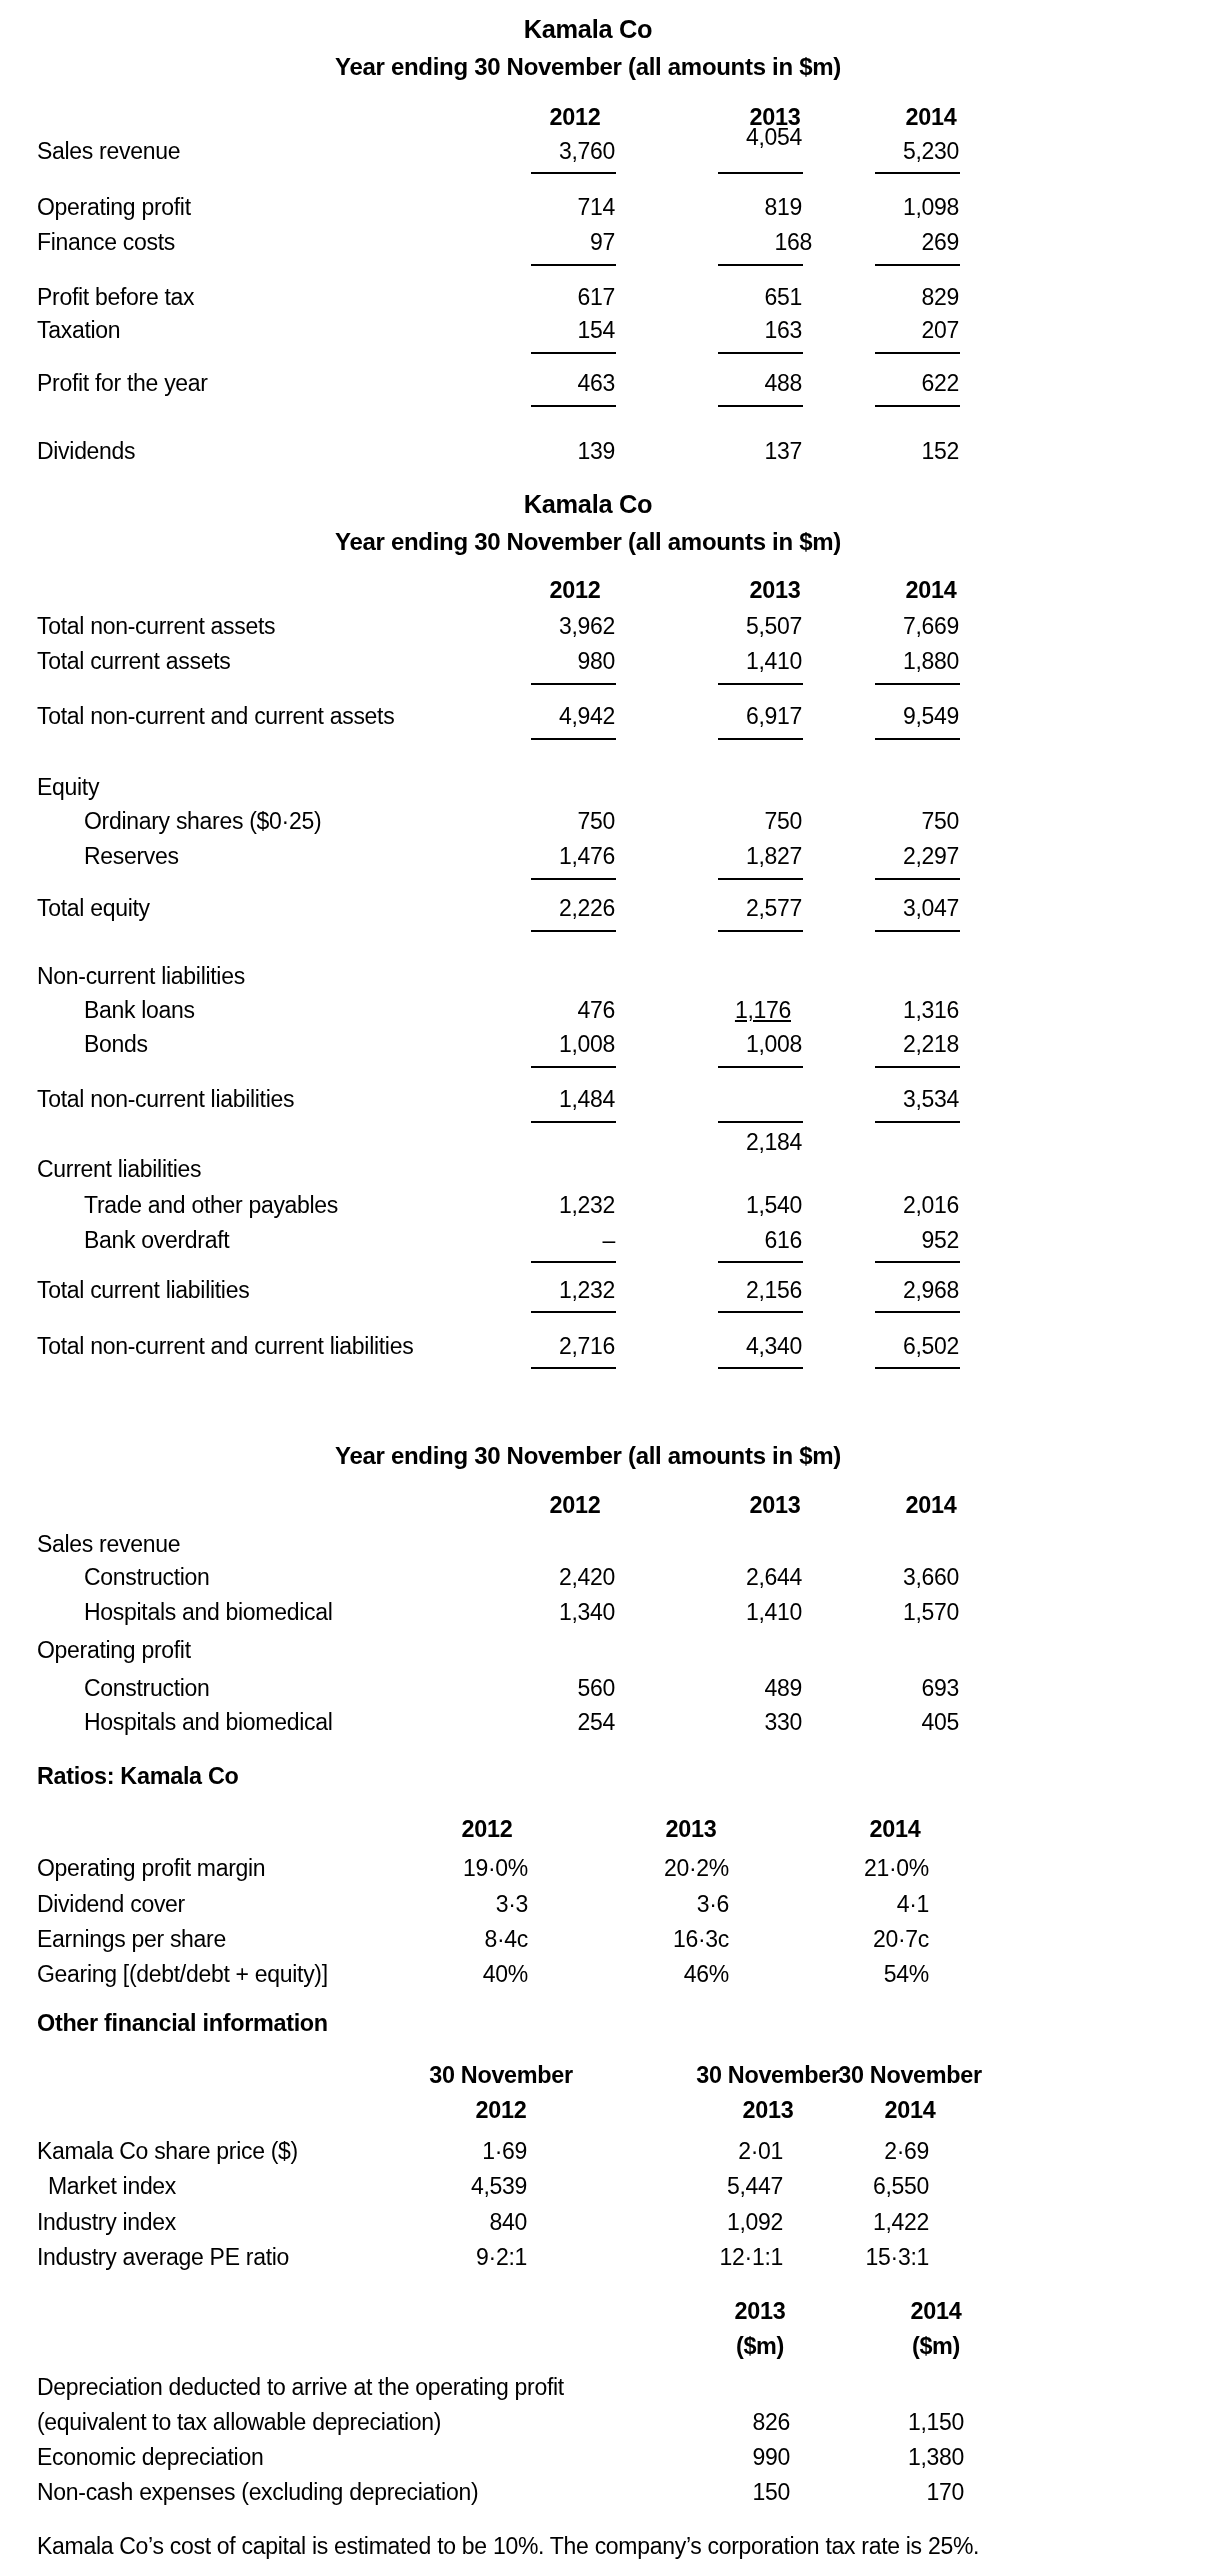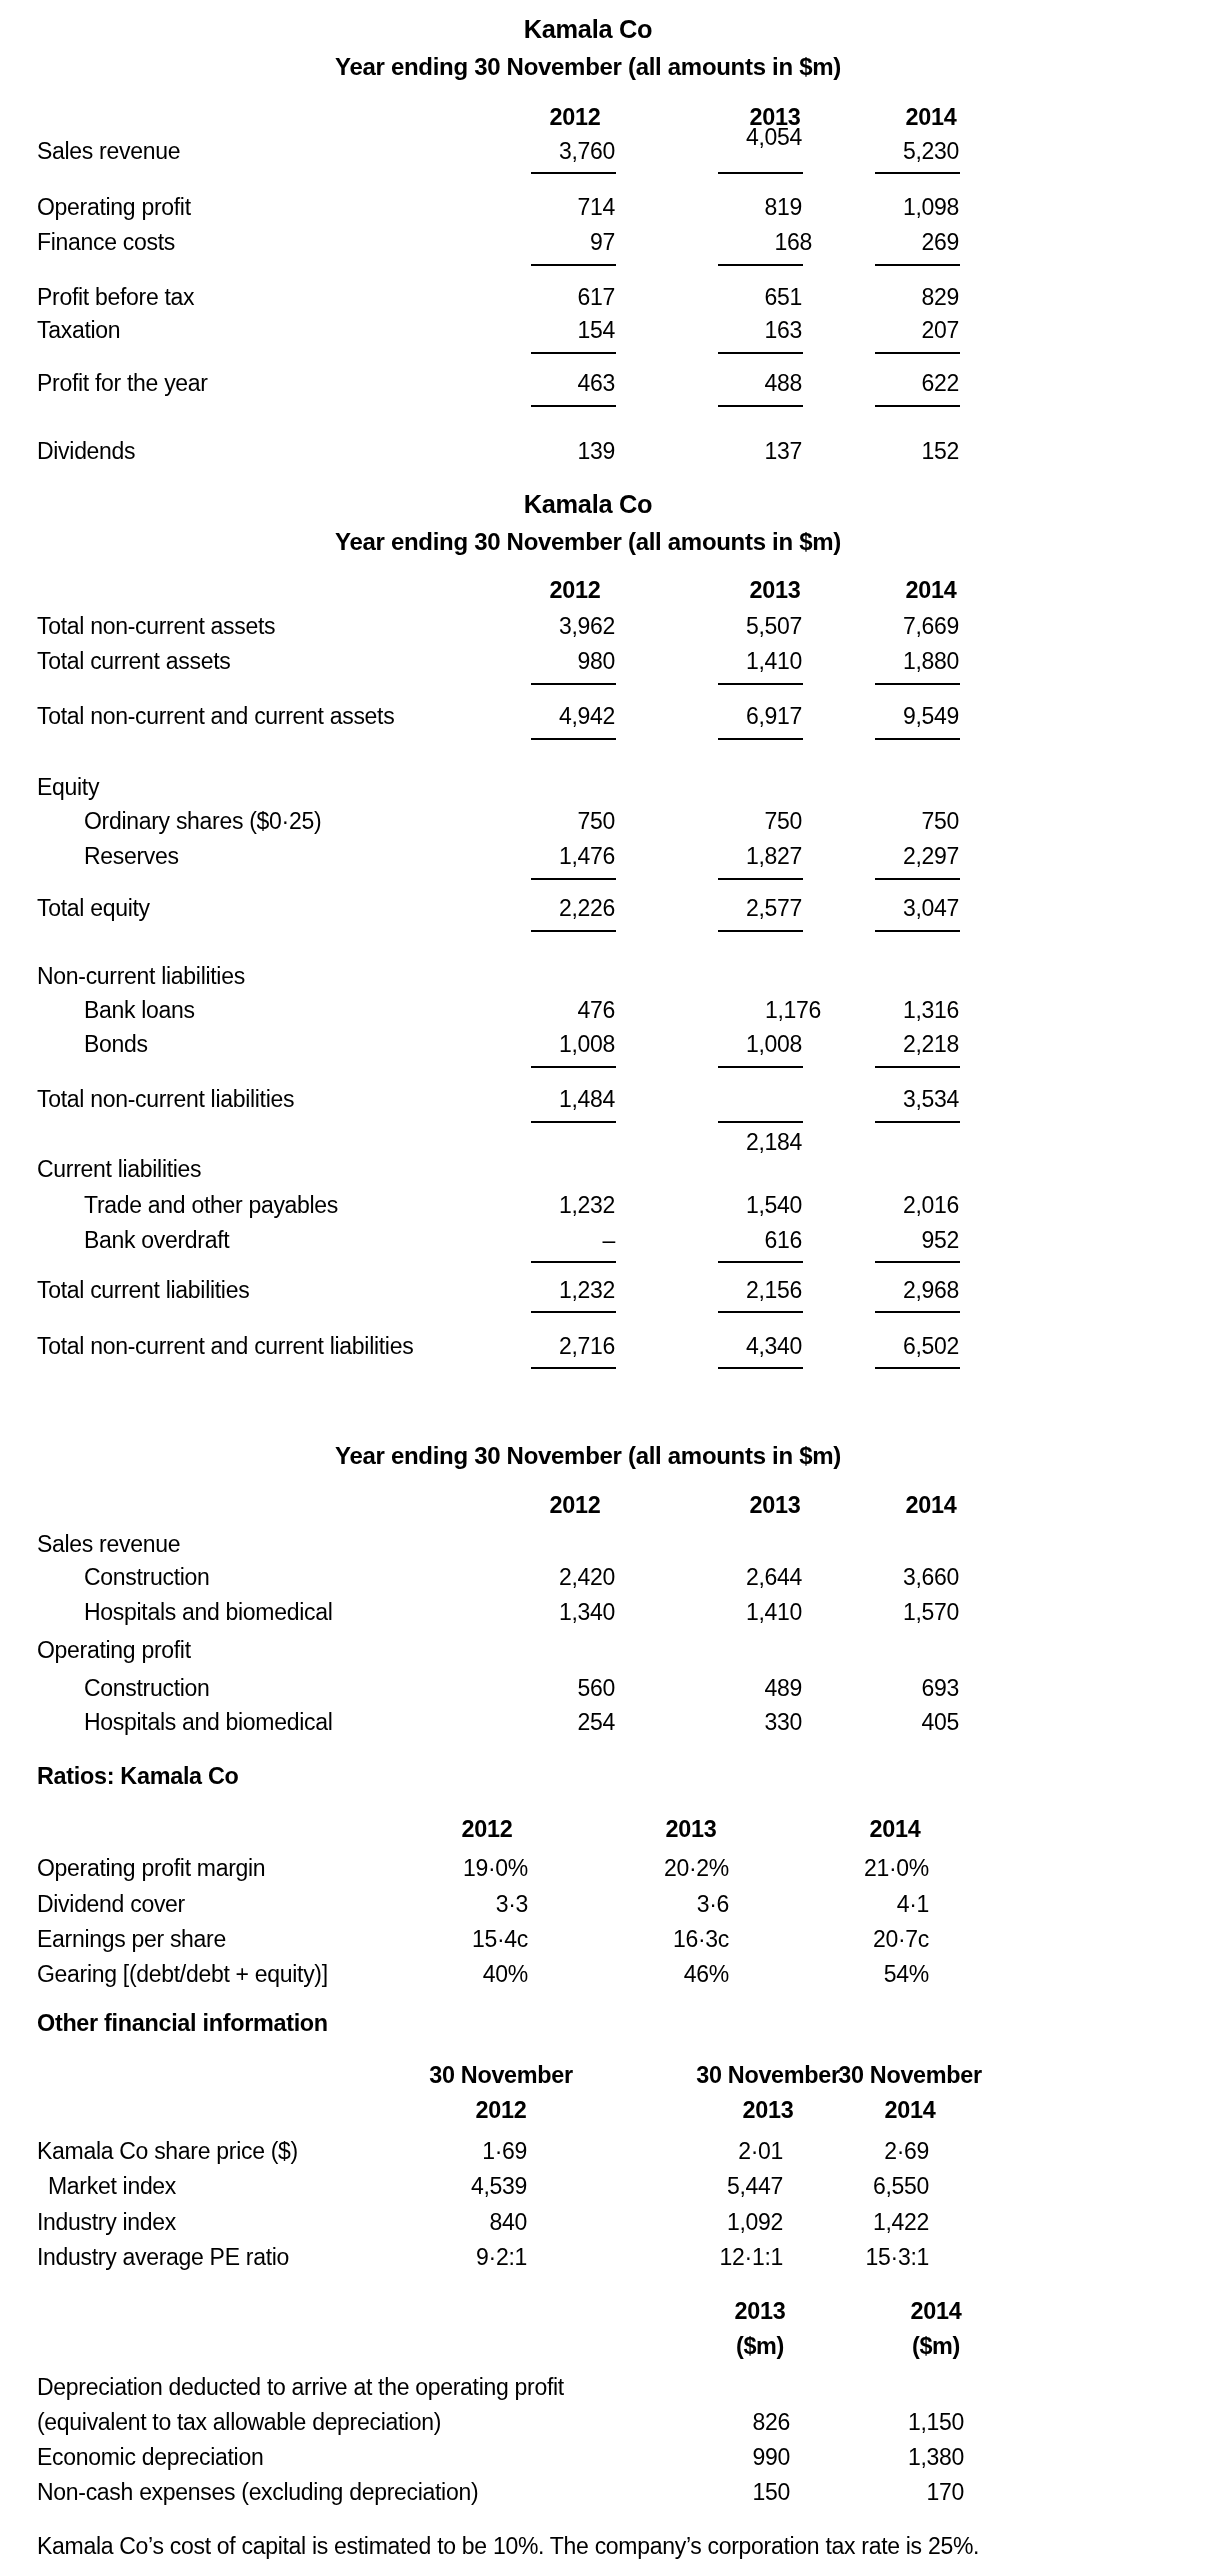--- a/index.html
+++ b/index.html
@@ -147,21 +147,21 @@
     <div class="row-label" style="top: 895px; left: 37px;">Total equity</div>
     <div class="cell" style="top: 895px; right: 616px;">2,226</div>
     <div class="rule" style="top: 930px; right: 615px;"></div>
     <div class="cell" style="top: 895px; right: 429px;">2,577</div>
     <div class="rule" style="top: 930px; right: 428px;"></div>
     <div class="cell" style="top: 895px; right: 272px;">3,047</div>
     <div class="rule" style="top: 930px; right: 271px;"></div>
     <div class="row-label" style="top: 963px; left: 37px;">Non-current liabilities</div>
     <div class="row-label" style="top: 997px; left: 84px;">Bank loans</div>
     <div class="cell" style="top: 997px; right: 616px;">476</div>
-    <div class="cell" style="top: 997px; right: 410px;">1,176</div>
+    <div class="cell" style="top: 997px; right: 440px; text-decoration: underline;">1,176</div>
     <div class="cell" style="top: 997px; right: 272px;">1,316</div>
     <div class="row-label" style="top: 1031px; left: 84px;">Bonds</div>
     <div class="cell" style="top: 1031px; right: 616px;">1,008</div>
     <div class="rule" style="top: 1066px; right: 615px;"></div>
     <div class="cell" style="top: 1031px; right: 429px;">1,008</div>
     <div class="rule" style="top: 1066px; right: 428px;"></div>
     <div class="cell" style="top: 1031px; right: 272px;">2,218</div>
     <div class="rule" style="top: 1066px; right: 271px;"></div>
     <div class="row-label" style="top: 1086px; left: 37px;">Total non-current liabilities</div>
     <div class="cell" style="top: 1086px; right: 616px;">1,484</div>
@@ -224,21 +224,21 @@
     <div class="col-header" style="top: 1812px; left: 795px;">2014</div>
     <div class="row-label" style="top: 1855px; left: 37px;">Operating profit margin</div>
     <div class="cell" style="top: 1855px; right: 703px;">19·0%</div>
     <div class="cell" style="top: 1855px; right: 502px;">20·2%</div>
     <div class="cell" style="top: 1855px; right: 302px;">21·0%</div>
     <div class="row-label" style="top: 1891px; left: 37px;">Dividend cover</div>
     <div class="cell" style="top: 1891px; right: 703px;">3·3</div>
     <div class="cell" style="top: 1891px; right: 502px;">3·6</div>
     <div class="cell" style="top: 1891px; right: 302px;">4·1</div>
     <div class="row-label" style="top: 1926px; left: 37px;">Earnings per share</div>
-    <div class="cell" style="top: 1926px; right: 703px;">15·4c</div>
+    <div class="cell" style="top: 1926px; right: 703px;">8·4c</div>
     <div class="cell" style="top: 1926px; right: 502px;">16·3c</div>
     <div class="cell" style="top: 1926px; right: 302px;">20·7c</div>
     <div class="row-label" style="top: 1961px; left: 37px;">Gearing [(debt/debt + equity)]</div>
     <div class="cell" style="top: 1961px; right: 703px;">40%</div>
     <div class="cell" style="top: 1961px; right: 502px;">46%</div>
     <div class="cell" style="top: 1961px; right: 302px;">54%</div>
     <div class="section-heading" style="top: 2010px;">Other financial information</div>
     <div class="col-header" style="top: 2058px; left: 401px;">30 November
 2012</div>
     <div class="col-header" style="top: 2058px; left: 668px;">30 November

